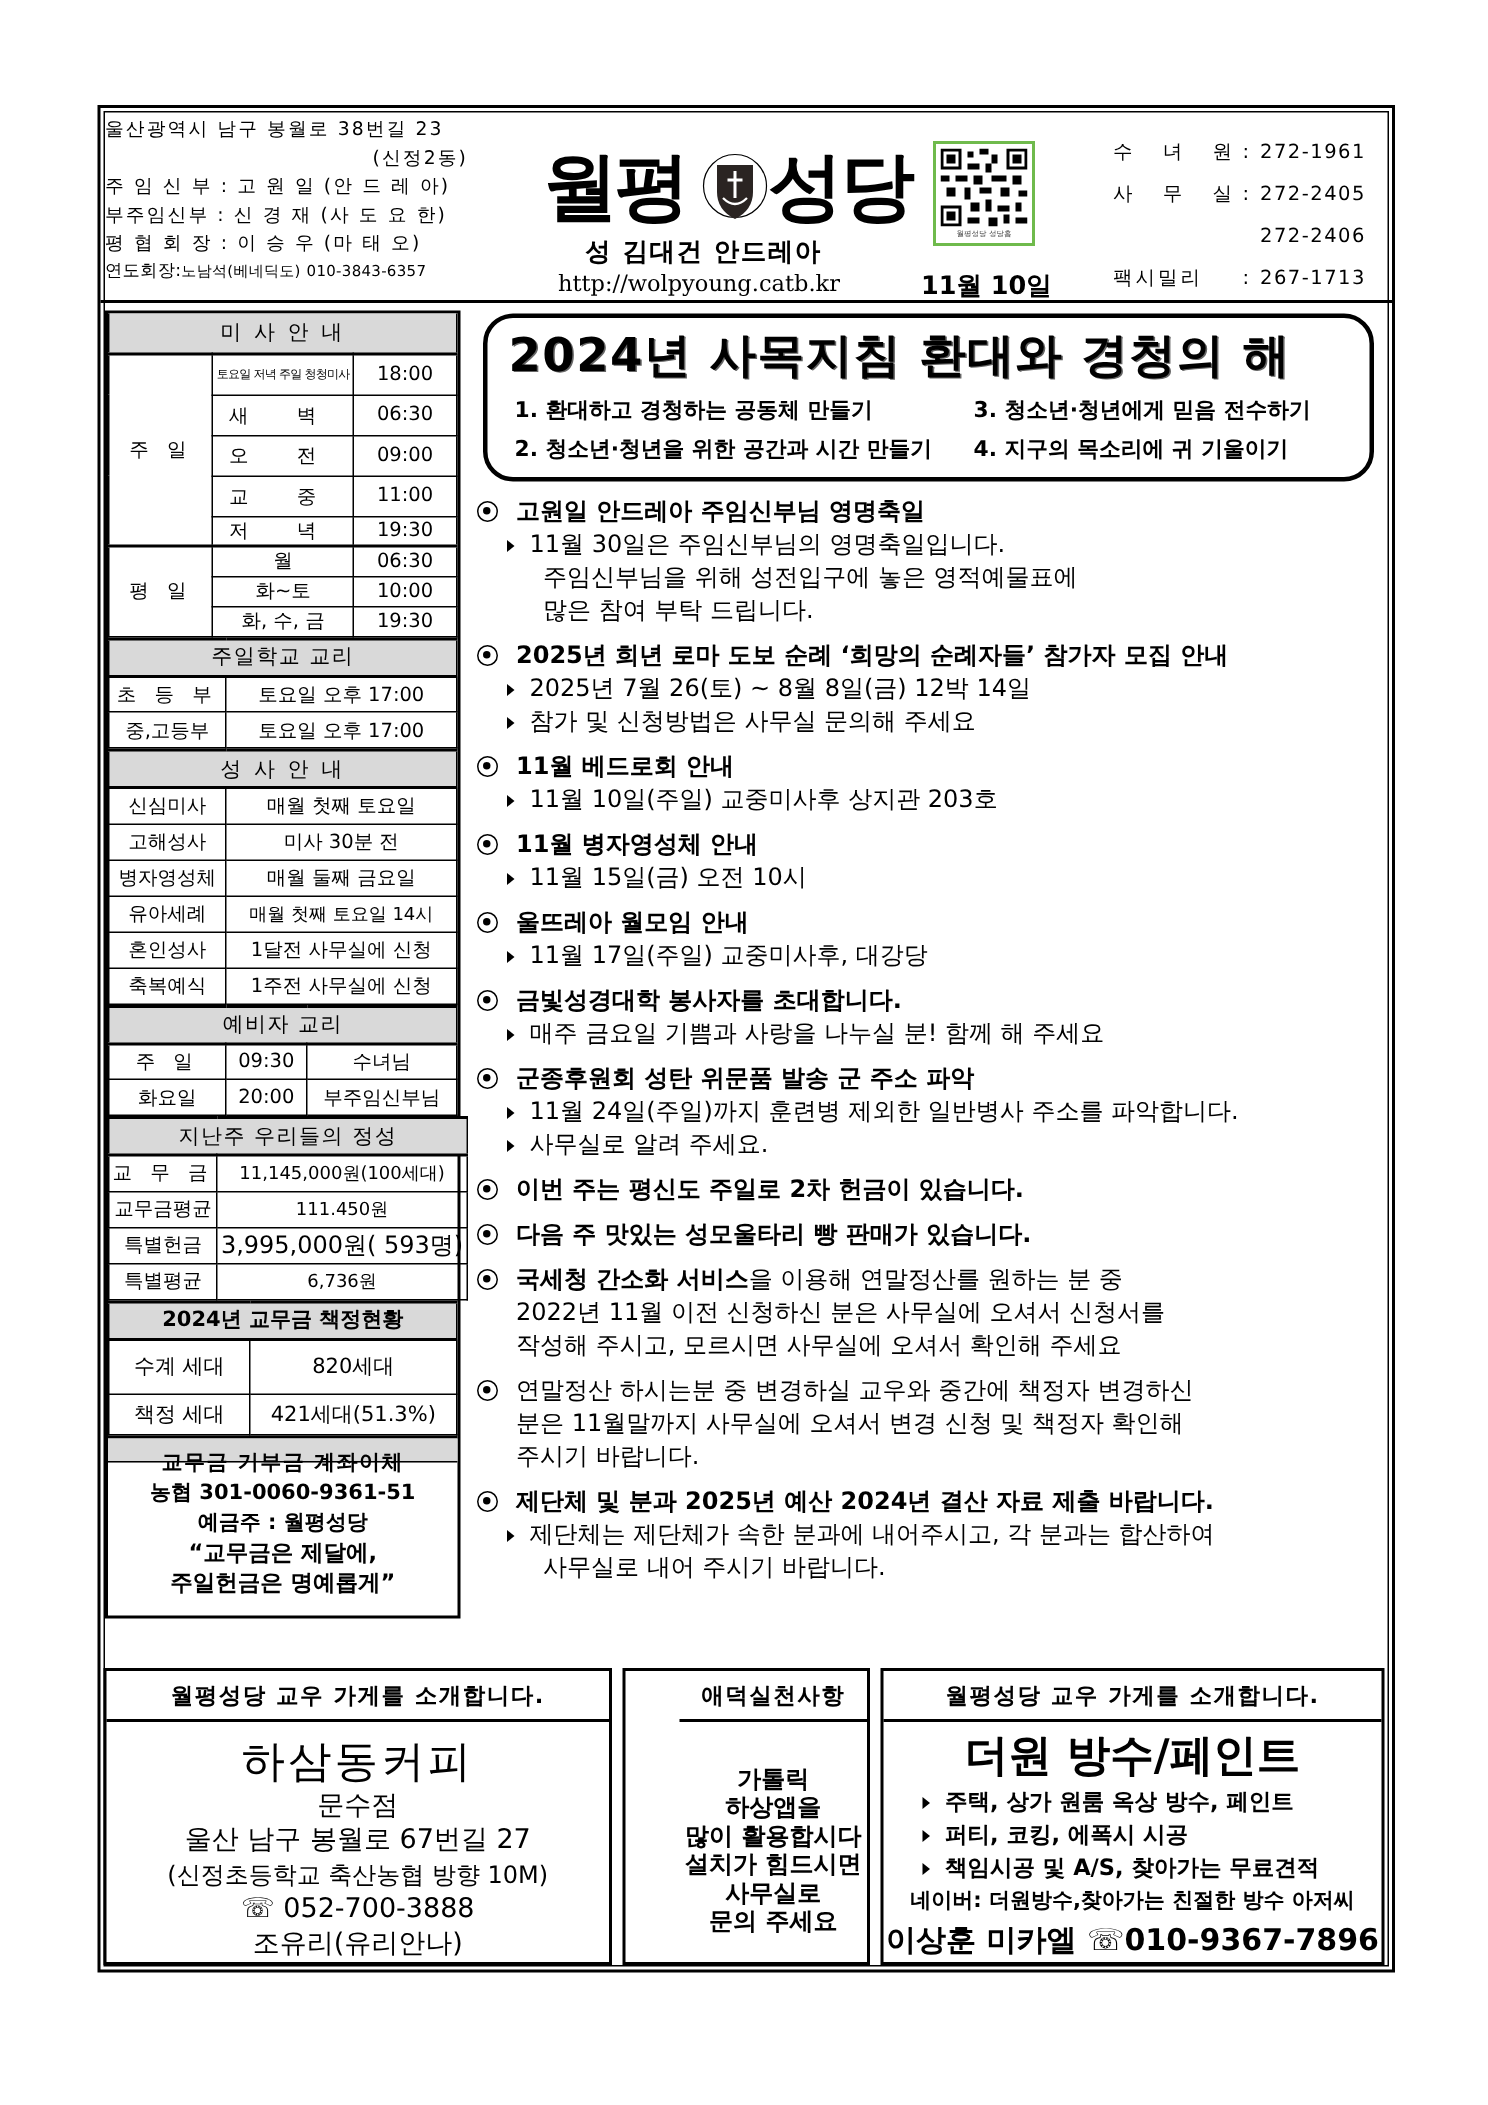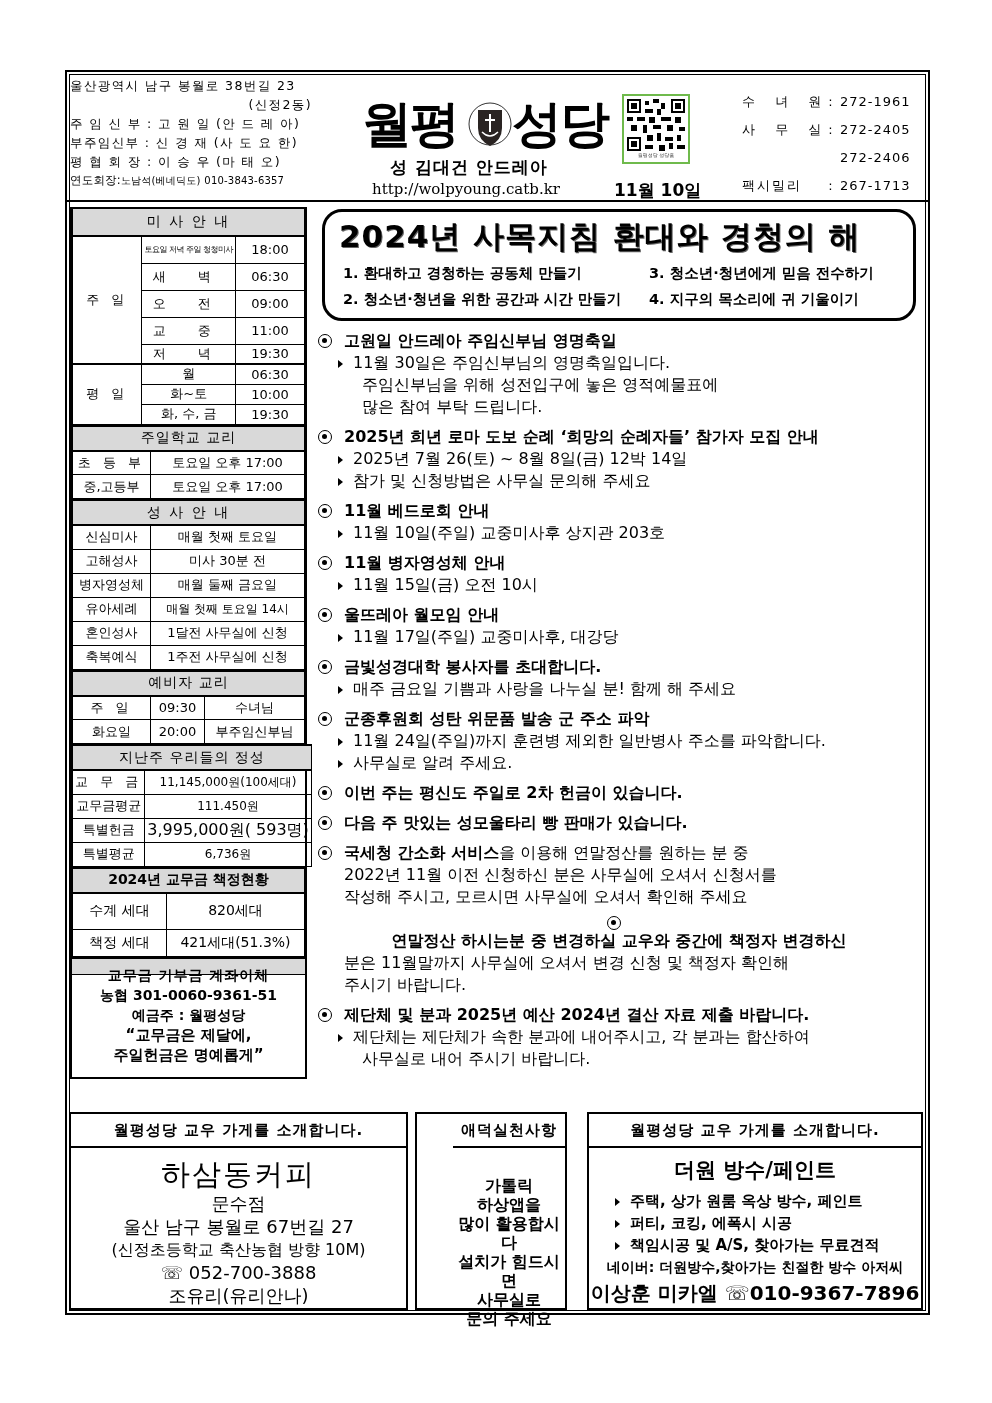--- a/index.html
+++ b/index.html
@@ -63,33 +63,33 @@
   .notice { margin-bottom: 8px; }
   .n-title { display: flex; align-items: center; font-weight: bold; font-size: 16px; line-height: 22px; }
   .n-bullet { display: inline-block; width: 14px; height: 14px; border: 1.5px solid #000; border-radius: 50%; position: relative; margin: 0 12px 0 2px; flex: none; }
   .n-bullet::after { content: ""; position: absolute; left: 3px; top: 3px; width: 5px; height: 5px; background: #000; border-radius: 50%; }
   .n-line { font-size: 16px; line-height: 22px; white-space: nowrap; }
   .n-line.sub { padding-left: 22px; }
   .n-line.cont { padding-left: 28px; }
   .n-line.cont2 { padding-left: 46px; }
   .tri { display: inline-block; width: 0; height: 0; border-top: 4px solid transparent; border-bottom: 4px solid transparent; border-left: 5px solid #000; margin-right: 10px; vertical-align: middle; }
   .n-plain { font-weight: normal; }
-  .n-title.normal { font-weight: bold; flex-direction: column; }
+  .n-title.normal { font-weight: normal; }
 
   
   .fbox { position: absolute; top: 1112px; height: 198px; border: 2px solid #000; }
   .fbox .fh { height: 34px; line-height: 32px; text-align: center; border-bottom: 2px solid #000; font-weight: bold; font-size: 15px; letter-spacing: 1px; }
   .fb1 { left: 69px; width: 339px; }
-  .fb2 { left: 415px; width: 152px; padding-left: 36px; }
+  .fb2 { left: 415px; width: 165px; padding-left: 36px; }
   .fb3 { left: 587px; width: 336px; }
   .fb1 .body { text-align: center; font-size: 18px; line-height: 23px; padding-top: 8px; }
   .fb1 .name { font-size: 29px; line-height: 36px; letter-spacing: 2px; }
   .fb2 .body { text-align: center; font-size: 16px; font-weight: bold; line-height: 19px; padding-top: 28px; }
   .fb3 .body { font-size: 15px; font-weight: bold; }
-  .fb3 .name { text-align: center; font-size: 21px; line-height: 40px; padding-top: 2px; }
+  .fb3 .name { text-align: center; font-size: 29px; line-height: 40px; padding-top: 2px; }
   .fb3 .li { padding-left: 26px; line-height: 22px; }
   .fb3 .nav { text-align: center; font-size: 14px; line-height: 22px; font-weight: bold; white-space: nowrap; }
   .fb3 .contact { text-align: center; font-size: 20px; line-height: 30px; }
 </style>
 </head>
 <body>
 
 <div class="page">
     <div class="page-inner"></div>
   </div>

